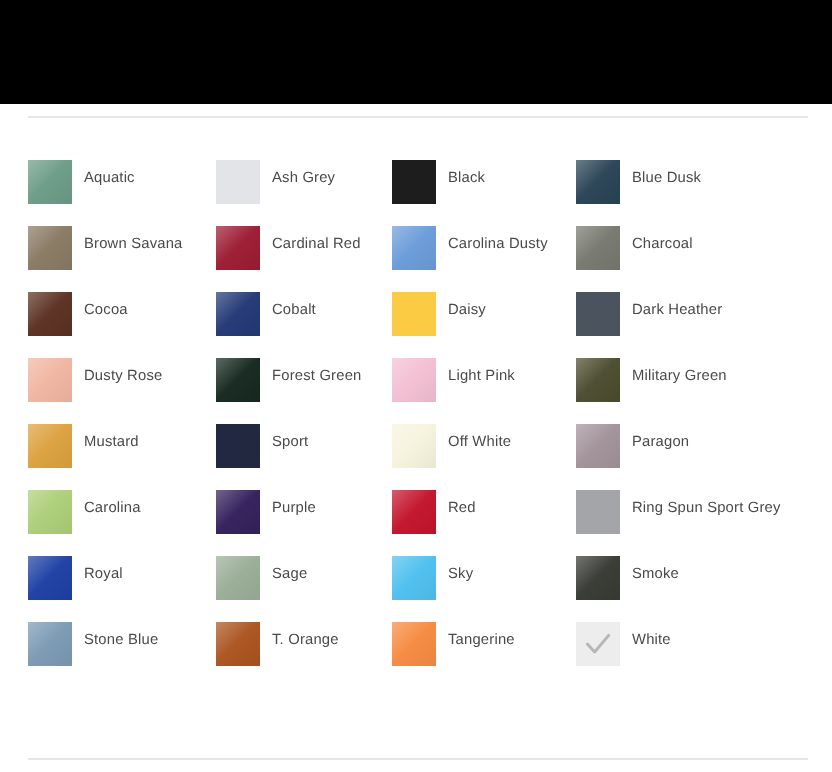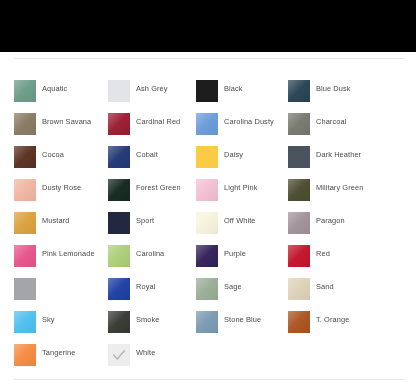--- a/index.html
+++ b/index.html
@@ -191,49 +191,42 @@
         </div>
         <div class="swatch-item">
           <span class="chip sheen" style="background: rgb(246, 243, 221);"></span>
           <span class="swatch-label">Off White</span>
         </div>
         <div class="swatch-item">
           <span class="chip sheen" style="background: rgb(162, 147, 154);"></span>
           <span class="swatch-label">Paragon</span>
         </div>
         <div class="swatch-item">
-          <span class="chip sheen" style="background: rgb(232, 85, 140);"></span>
-          <span class="swatch-label">Pink Lemonade</span>
-        </div>
-        <div class="swatch-item">
           <span class="chip sheen" style="background: rgb(172, 206, 120);"></span>
           <span class="swatch-label">Carolina</span>
         </div>
         <div class="swatch-item">
           <span class="chip sheen" style="background: rgb(52, 33, 92);"></span>
           <span class="swatch-label">Purple</span>
         </div>
         <div class="swatch-item">
           <span class="chip sheen" style="background: rgb(195, 21, 44);"></span>
           <span class="swatch-label">Red</span>
         </div>
         <div class="swatch-item">
           <span class="chip heather" style="background: rgb(163, 165, 169);"></span>
+          <span class="swatch-label">Ring Spun Sport Grey</span>
         </div>
         <div class="swatch-item">
           <span class="chip sheen" style="background: rgb(30, 64, 164);"></span>
           <span class="swatch-label">Royal</span>
         </div>
         <div class="swatch-item">
           <span class="chip sheen" style="background: rgb(154, 174, 151);"></span>
           <span class="swatch-label">Sage</span>
-        </div>
-        <div class="swatch-item">
-          <span class="chip sheen" style="background: rgb(222, 210, 184);"></span>
-          <span class="swatch-label">Sand</span>
         </div>
         <div class="swatch-item">
           <span class="chip sheen" style="background: rgb(79, 192, 239);"></span>
           <span class="swatch-label">Sky</span>
         </div>
         <div class="swatch-item">
           <span class="chip sheen" style="background: rgb(56, 58, 52);"></span>
           <span class="swatch-label">Smoke</span>
         </div>
         <div class="swatch-item">

